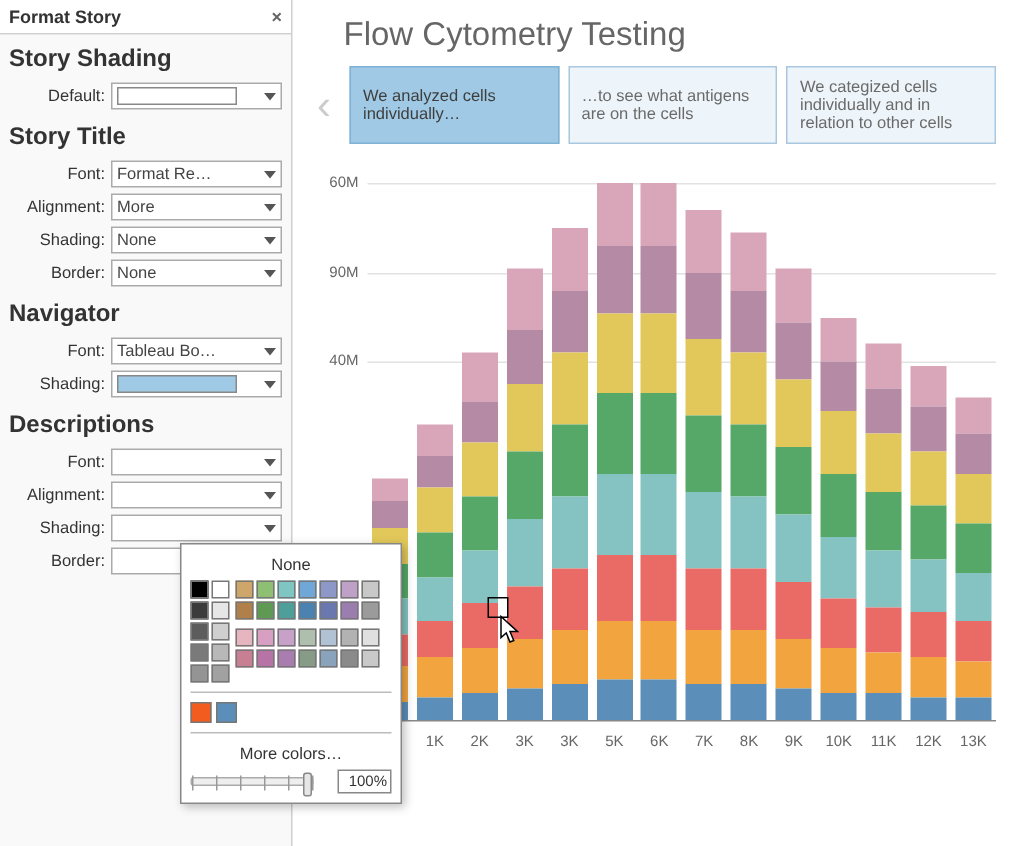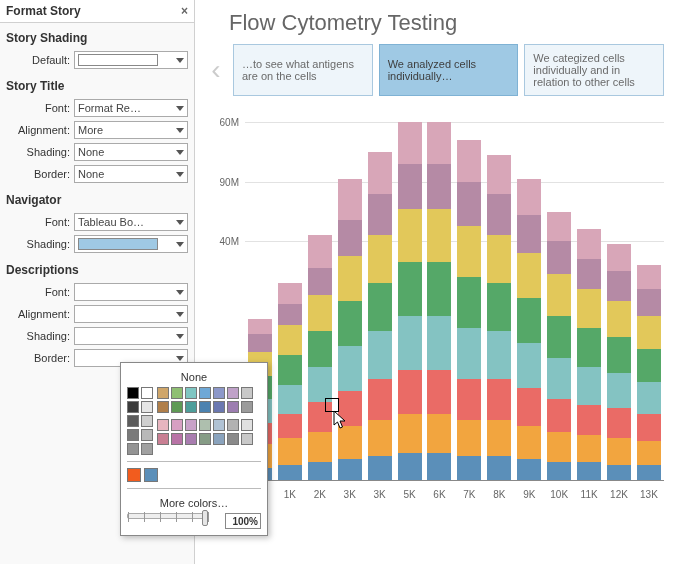--- a/index.html
+++ b/index.html
@@ -2,21 +2,21 @@
 <html><head>
 <meta charset="utf-8">
 <style>
   * { box-sizing: border-box; margin: 0; padding: 0; }
   body { font-family: Arial, Helvetica, sans-serif; font-size: 11px; color: #333; width: 674px; height: 564px; overflow: hidden; background: #fff; position: relative; }
   .container { display: flex; height: 100%; }
   
   .sidebar { width: 195px; border-right: 1px solid #d0d0d0; background: #f9f9f9; padding: 0; }
   .panel-header { display: flex; align-items: center; justify-content: space-between; padding: 4px 6px; border-bottom: 1px solid #d0d0d0; font-weight: bold; font-size: 12px; background:#fff; }
   .panel-header .close { font-size: 12px; color: #666; cursor: pointer; }
-  .section-title { font-weight: bold; padding: 8px 6px 4px 6px; font-size: 12px; }
+  .section-title { font-weight: bold; padding: 8px 6px 4px 6px; font-size: 16px; }
   .row { display: flex; align-items: center; padding: 2px 6px; }
   .row-label { width: 68px; text-align: right; padding-right: 4px; color: #333; font-size:11px;}
   .select { flex: 1; height: 18px; border: 1px solid #aaa; background: #fff; display: flex; align-items: center; justify-content: space-between; padding: 0 3px; font-size: 11px; color:#444; position: relative; }
   .select::after { content:""; width:0;height:0;border-left:4px solid transparent;border-right:4px solid transparent;border-top:5px solid #555; margin-left:4px;}
   .swatch-box { flex: 1; height: 18px; border: 1px solid #aaa; background: #fff; display:flex; align-items:center; justify-content:space-between; padding:0 3px;}
   .swatch-box::after{ content:""; width:0;height:0;border-left:4px solid transparent;border-right:4px solid transparent;border-top:5px solid #555;}
   .swatch-inner { width: 80px; height: 12px; border:1px solid #888; }
   
   .main { flex: 1; padding: 0 10px; position: relative; }
   .page-title { font-size: 22px; color: #666; font-weight: 300; padding: 10px 20px 8px 24px; }
@@ -38,21 +38,21 @@
   
   .color-popup { position:absolute; left:120px; top:362px; width:148px; background:#fff; border:1px solid #888; box-shadow: 2px 2px 6px rgba(0,0,0,.25); padding:6px; z-index:50; font-size:11px; }
   .cp-none { text-align:center; padding:2px 0 4px 0; }
   .cp-grid { display:flex; gap:4px; }
   .cp-gray { display:grid; grid-template-columns:12px 12px; grid-auto-rows:12px; gap:2px; }
   .cp-colors { display:grid; grid-template-columns:repeat(7,12px); grid-auto-rows:12px; gap:2px; }
   .cp-cell { width:12px; height:12px; border:1px solid #777; }
   .cp-sep { height:1px; background:#bbb; margin:6px 0; }
   .cp-recent { display:flex; gap:3px; }
   .cp-more { text-align:center; padding:2px 0 4px 0;}
-  .cp-opacity { display:flex; align-items:flex-start; gap:16px;font-weight:bold;}
+  .cp-opacity { display:flex; align-items:center; gap:16px;}
   .cp-track { flex:1; height:6px; background:#eee; border:1px solid #aaa; border-radius:2px; position:relative;}
   .cp-track .tick{position:absolute; top:-2px; width:1px; height:10px; background:#999;}
   .cp-handle{position:absolute; right:0; top:-4px; width:6px; height:16px; background:#e6e6e6; border:1px solid #888; border-radius:2px;}
   .cp-val { width:36px; height:16px; border:1px solid #888; text-align:right; padding:0 2px; font-size:10px; display:flex; align-items:center; justify-content:flex-end;}
   .cursor { position:absolute; left:333px; top:410px; z-index:60; pointer-events:none;}
   .cursor svg { width:16px; height:22px; }
   .sel-outline{ position:absolute; left:325px; top:398px; width:14px;height:14px; border:1px solid #000; z-index:55; pointer-events:none;}
   
   .c0{background:#5b8fb9;} .c1{background:#f2a53f;} .c2{background:#ea6b66;}
   .c3{background:#84c3c2;} .c4{background:#55a868;} .c5{background:#e2c85a;}
@@ -141,22 +141,22 @@
           <span></span>
         </div>
     </div>
   </div>
 
   <div class="main">
     <div class="page-title">Flow Cytometry Testing</div>
     <div class="nav-row">
       <div class="nav-arrow">‹</div>
       <div id="story-points" style="display:flex; gap:6px; flex:1;">
+          <div class="story-point active">We analyzed cells individually…</div>
           <div class="story-point">…to see what antigens are on the cells</div>
-          <div class="story-point active">We analyzed cells individually…</div>
           <div class="story-point">We categized cells individually and in relation to other cells</div>
         </div>
     </div>
     <div class="chart-area">
       <div class="y-axis" id="y-axis">
           <div class="y-tick" style="top: 131.29px;">40M</div>
           <div class="y-tick" style="top: 71.6129px;">90M</div>
           <div class="y-tick" style="top: 11.9355px;">60M</div>
         </div>
       <div id="gridlines">

